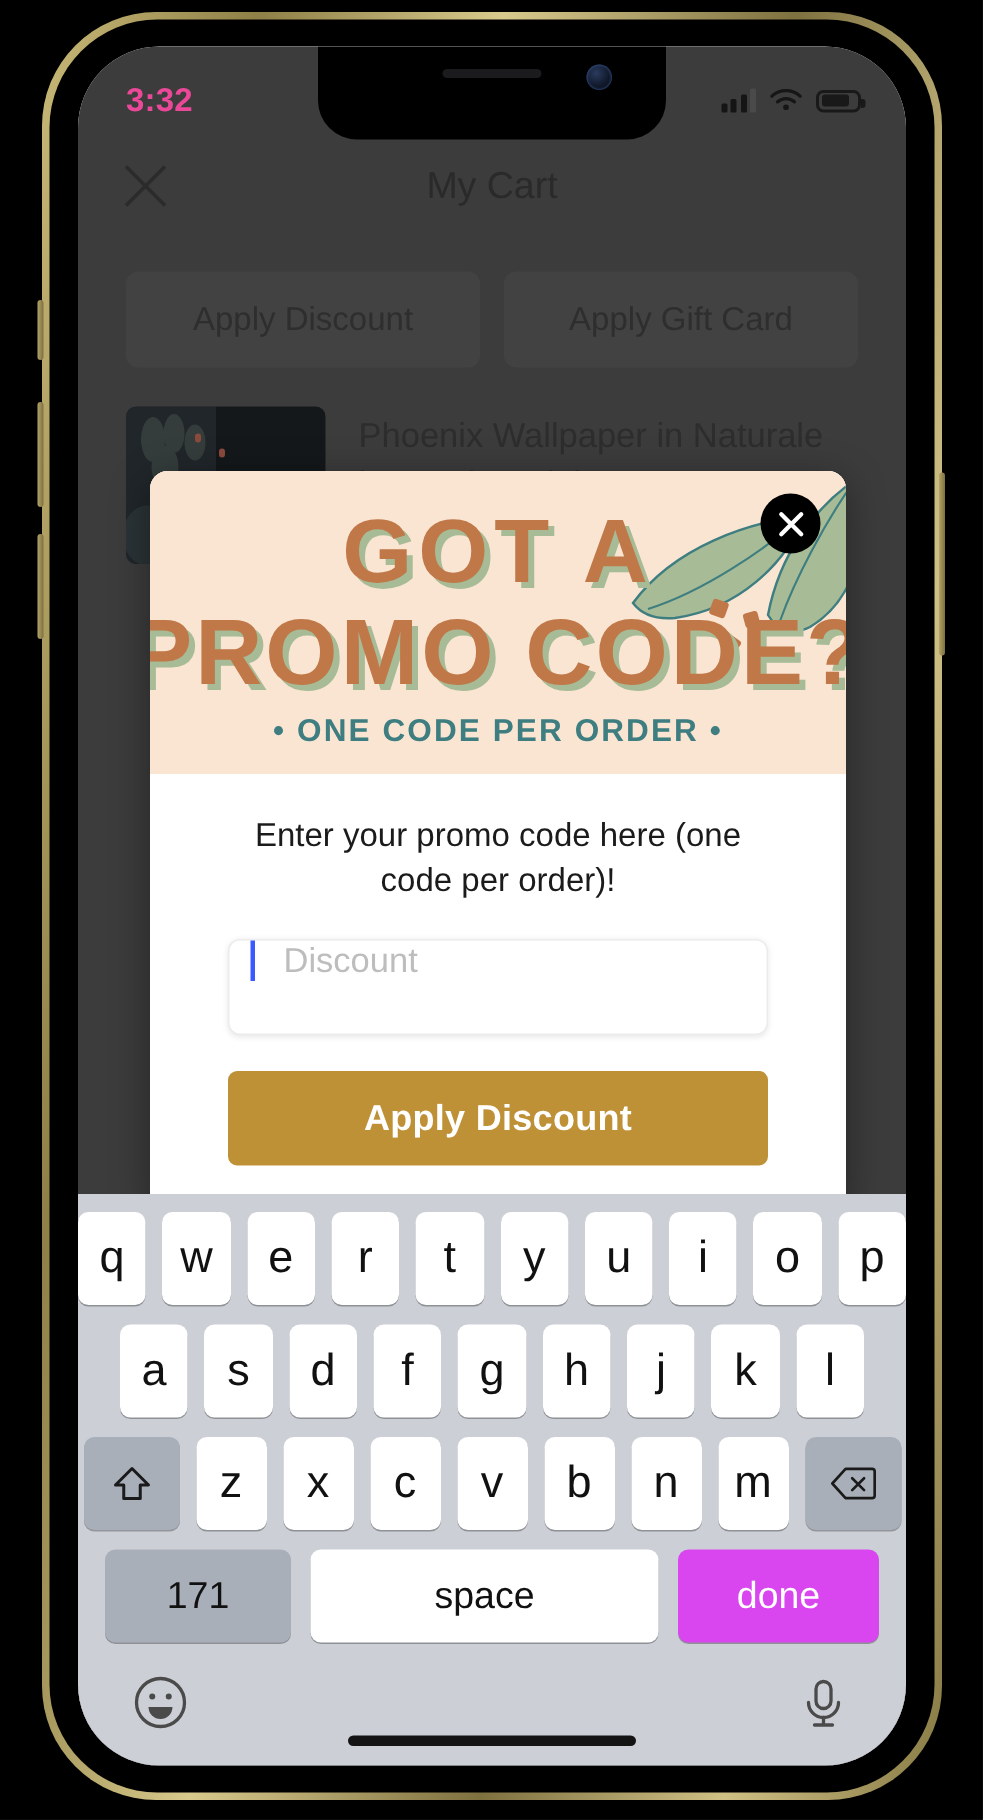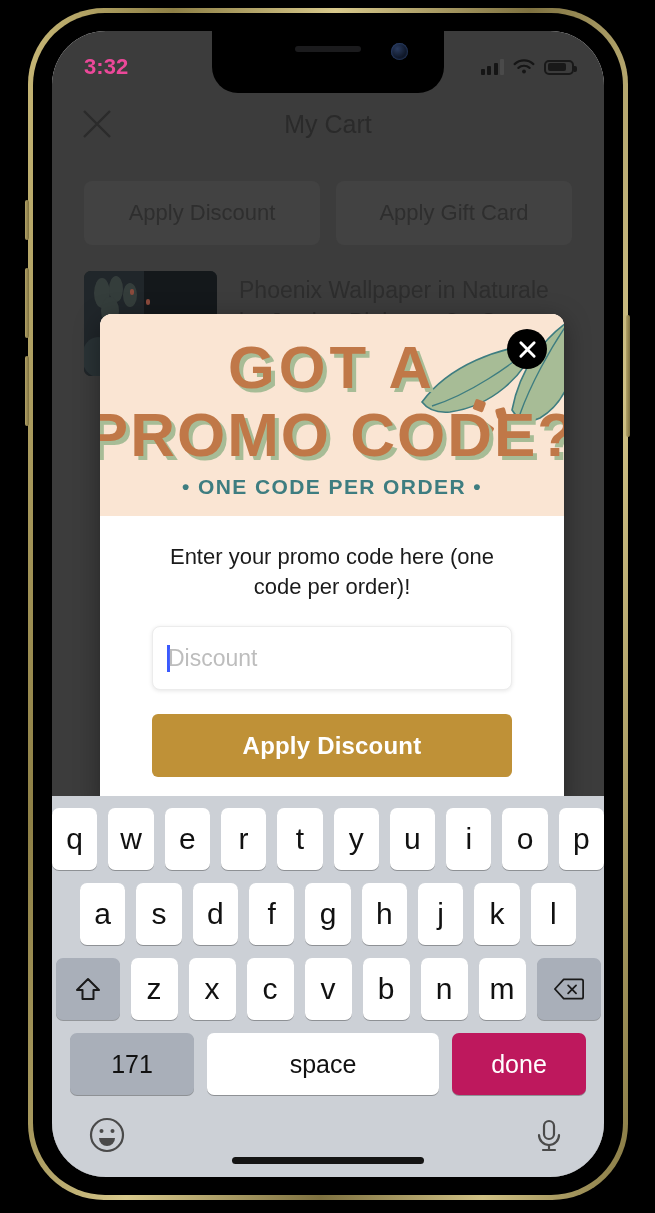--- a/index.html
+++ b/index.html
@@ -135,21 +135,21 @@
 
   .modal-body { padding: 26px 52px 30px; background: #fff; }
   .modal-text {
     font-size: 22px; line-height: 30px; text-align: center; color: #1b1b1b;
     font-weight: 400;
   }
   .promo-input {
     margin-top: 24px; width: 100%; height: 64px; border-radius: 8px;
     border: 1px solid #ececec; background: #fff;
     box-shadow: 0 1px 4px rgba(0,0,0,.10);
-    display: flex; align-items: center; padding: 0 14px; position: relative;
+    display: flex; align-items: flex-start; padding: 0 14px; position: relative; gap: 21px;
   }
   .caret { width: 3px; height: 27px; background: #3b5afe; flex: none; }
   .ph { font-size: 23px; color: #bdbdbd; margin-left: -2px; }
   .apply-btn {
     margin-top: 24px; width: 100%; height: 63px; border-radius: 6px;
     background: #BF9137; border: none; color: #fff;
     font-size: 24px; font-weight: 700; font-family: "Liberation Sans", sans-serif;
     display: flex; align-items: center; justify-content: center; cursor: pointer;
     letter-spacing: .2px;
   }
@@ -163,21 +163,21 @@
   .krow.r2 { padding: 0 28px; }
   .key {
     width: 47px; height: 62px; border-radius: 7px; background: #fff;
     display: flex; align-items: center; justify-content: center;
     font-size: 30px; color: #111; box-shadow: 0 1px 0 rgba(0,0,0,.30);
     font-weight: 400;
   }
   .key.wide-mod { width: 64px; background: #a9afb9; box-shadow: 0 1px 0 rgba(0,0,0,.28); }
   .key.num { width: 124px; font-size: 25px; background: #a9afb9; }
   .key.space { flex: 1; max-width: 272px; font-size: 25px; }
-  .key.done { width: 134px; background: #be185d; color: #fff; font-size: 25px; }
+  .key.done { width: 134px; background: #d946ef; color: #fff; font-size: 25px; }
   .key svg { width: 30px; height: 30px; }
   .krow.r4 { gap: 13px; padding: 0 18px; margin-top: 3px; }
   .kb-bottom {
     display: flex; align-items: center; justify-content: space-between;
     padding: 8px 36px 0;
   }
   .kb-bottom svg { width: 38px; height: 38px; }
   .home-ind {
     position: absolute; bottom: 13px; left: 50%; transform: translateX(-50%);
     width: 192px; height: 7px; border-radius: 4px; background: #141414;

